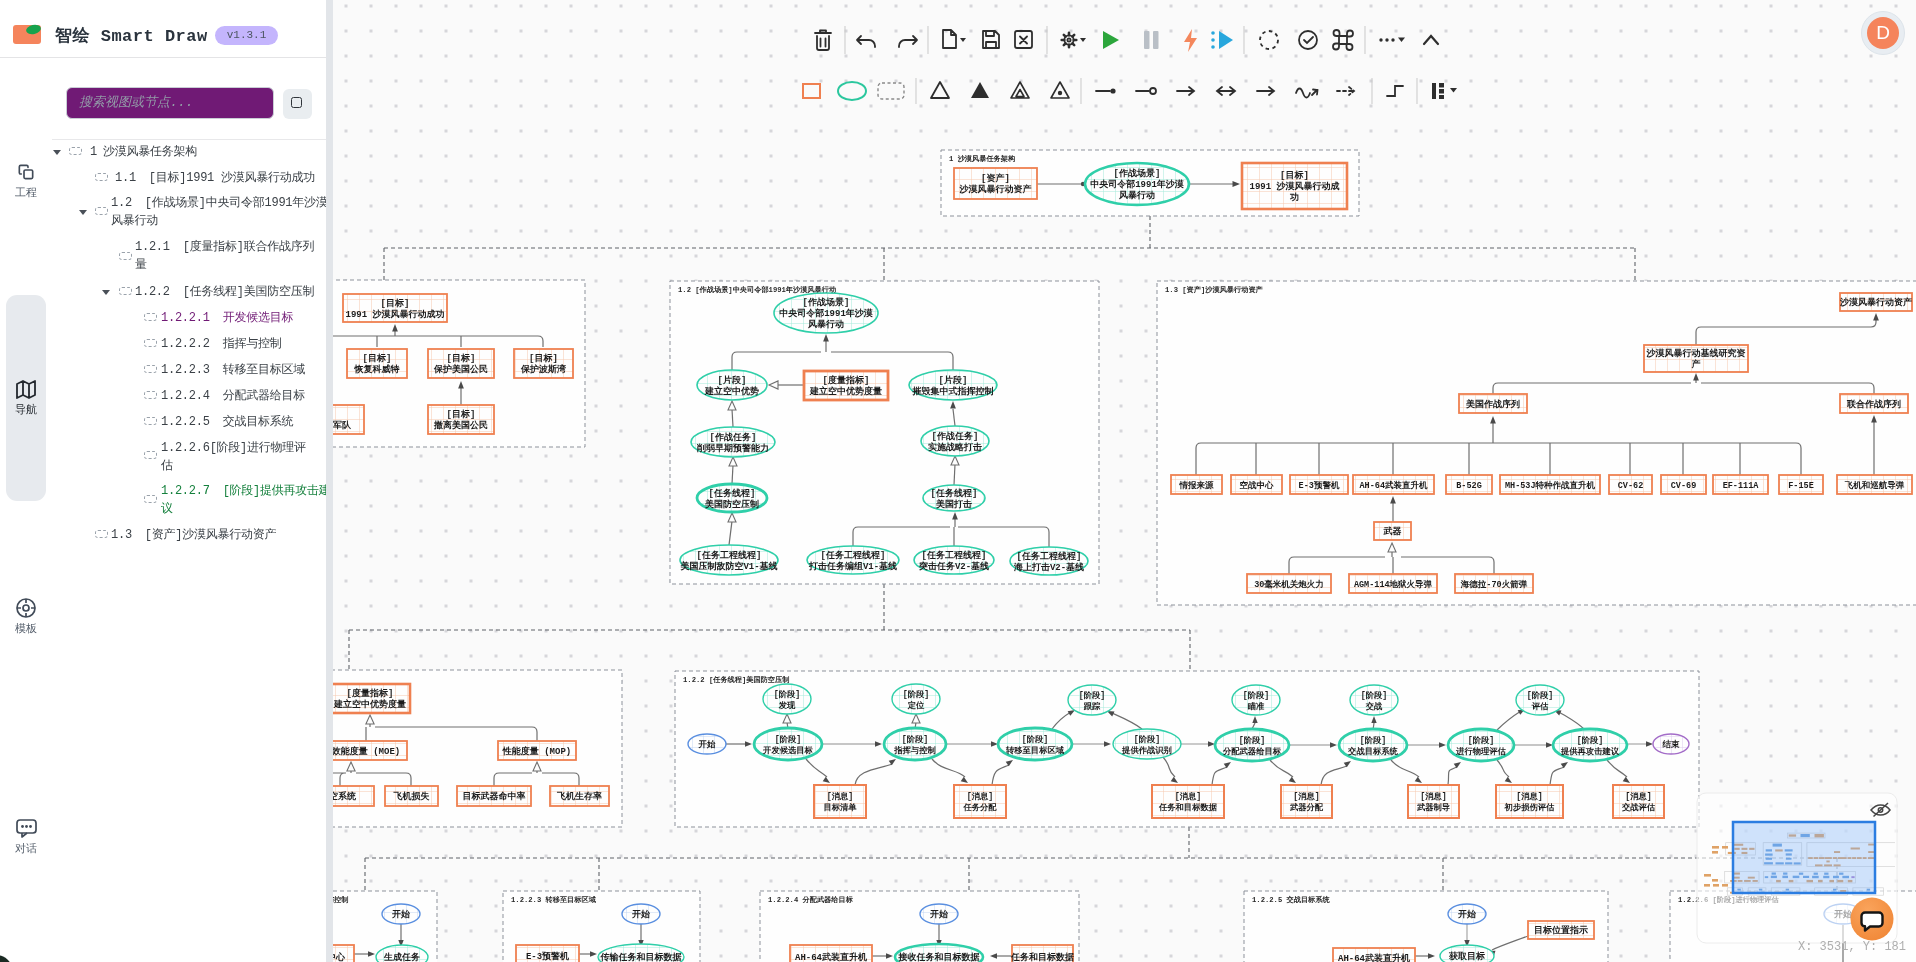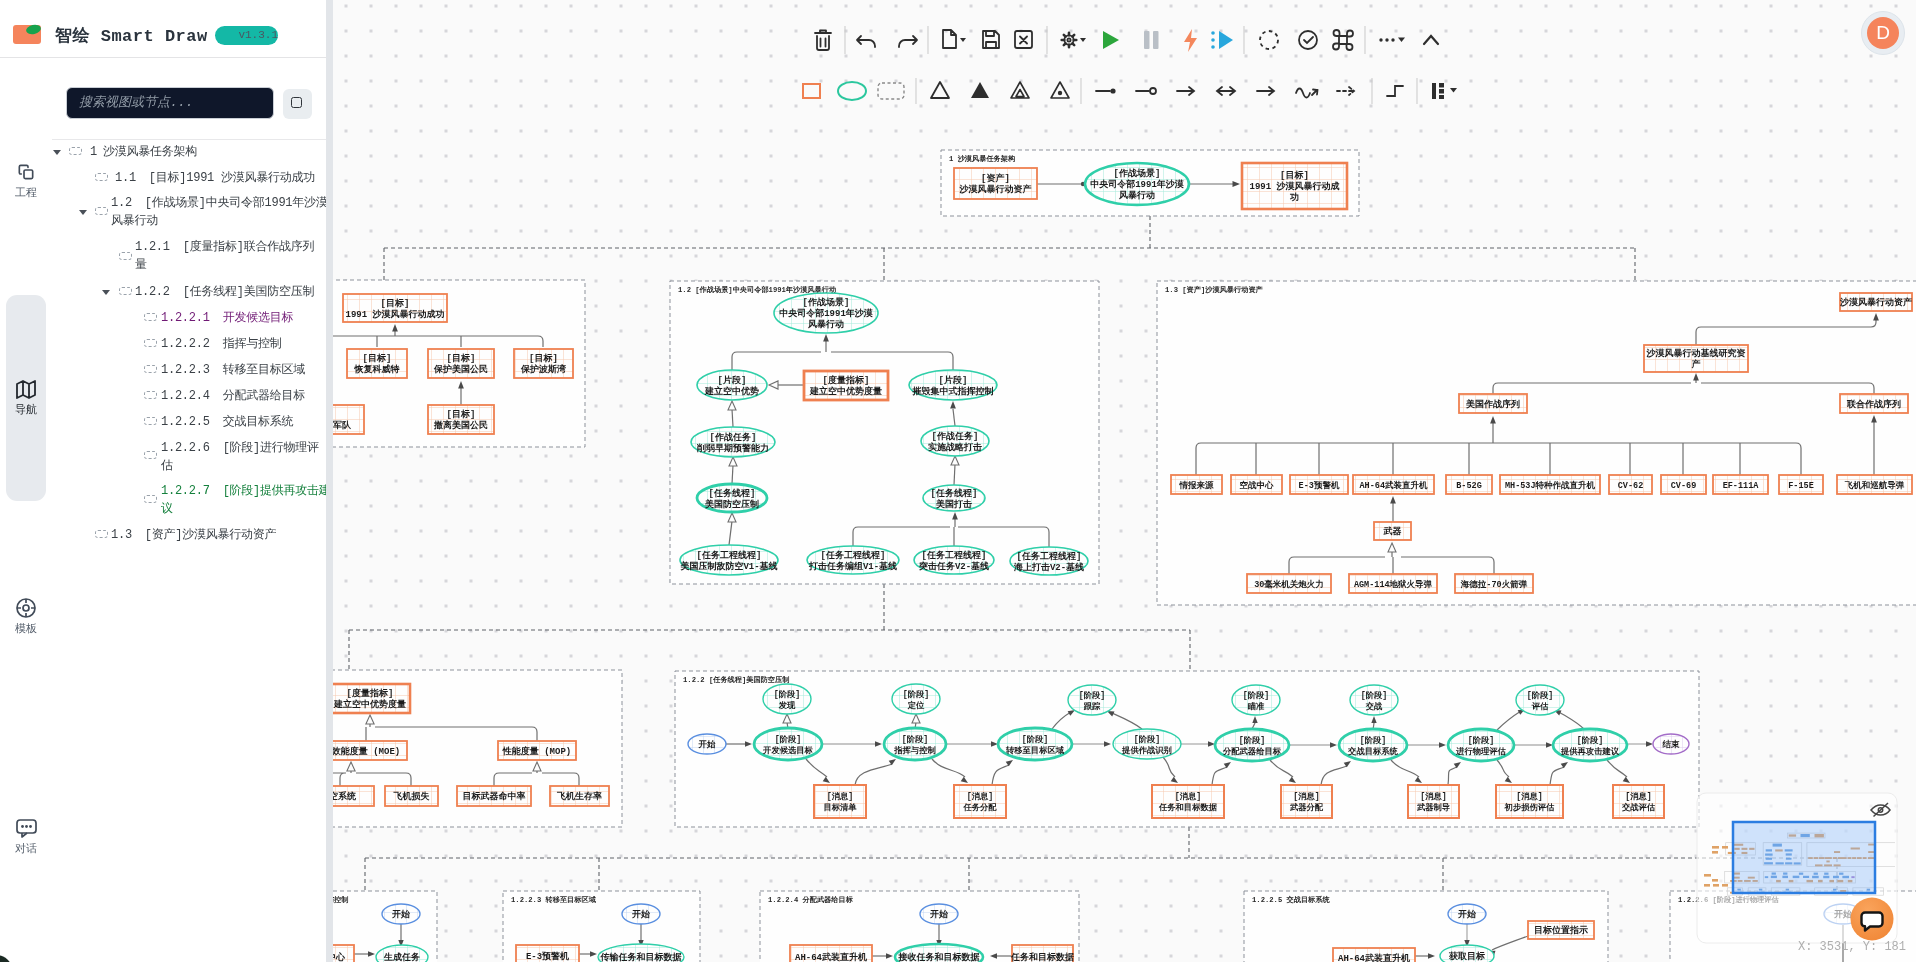--- a/index.html
+++ b/index.html
@@ -618,23 +618,23 @@
       <path d="M1863.5,913.5 h14 a3.5,3.5 0 0 1 3.5,3.5 v7 a3.5,3.5 0 0 1 -3.5,3.5 h-9 l-5,4 v-4.2 a3.5,3.5 0 0 1 -3.5,-3.3 v-7 a3.5,3.5 0 0 1 3.5,-3.5 Z" fill="#fff" stroke="#151515" stroke-width="2.4" stroke-linejoin="round" transform="translate(1.5,-1)"></path>
       <text x="1906" y="950" text-anchor="end" font-size="12" fill="#aeaeae" font-family="Liberation Mono, monospace">X: 3531, Y: 181</text>
 </svg>
 <div style="position:absolute;right:11px;top:11px;width:44px;height:44px;border-radius:50%;background:#e8edf2;border:1px solid #dde4ea"></div>
 <div style="position:absolute;right:17px;top:17px;width:32px;height:32px;border-radius:50%;background:#f5845c;color:#fff;font-size:19px;text-align:center;line-height:32px;font-family:'Liberation Sans',sans-serif">D</div>
 </div>
 <div id="sidebar">
 <div style="position:absolute;left:13px;top:25px;width:28px;height:19px;border-radius:3px;background:#f5845c"></div>
 <div style="position:absolute;left:26px;top:25px;width:15px;height:9px;border-radius:50%;background:#17a34d;transform:rotate(-12deg)"></div>
 <div style="position:absolute;left:55px;top:24px;font-size:17px;font-weight:bold;color:#2a333d;letter-spacing:0.5px">智绘 Smart Draw</div>
-<div style="position:absolute;left:215px;top:26px;width:63px;height:19px;border-radius:10px;background:#14b8a6;color:#4c5661;font-size:11px;text-align:right;line-height:19px">v1.3.1</div>
+<div style="position:absolute;left:215px;top:26px;width:63px;height:19px;border-radius:10px;background:#c4b5fd;color:#4c5661;font-size:11px;text-align:center;line-height:19px">v1.3.1</div>
 <div style="position:absolute;left:0;top:57px;width:326px;height:1px;background:#e4e4e6"></div>
-<div style="position:absolute;left:66px;top:87px;width:208px;height:32px;border:1px solid #c9ced5;border-radius:6px;background:#0f172a;color:#939da8;font-size:13px;font-style:italic;line-height:30px;padding-left:12px">搜索视图或节点...</div>
+<div style="position:absolute;left:66px;top:87px;width:208px;height:32px;border:1px solid #c9ced5;border-radius:6px;background:#701a75;color:#939da8;font-size:13px;font-style:italic;line-height:30px;padding-left:12px">搜索视图或节点...</div>
 <div style="position:absolute;left:283px;top:89px;width:29px;height:30px;border-radius:6px;background:#e9edf0"></div>
 <div style="position:absolute;left:291px;top:97px;width:11px;height:11px;border:1.6px solid #30353b;border-radius:2.5px"></div>
 <div style="position:absolute;left:52px;top:139px;width:274px;height:1px;background:#e8e8ea"></div>
 <div style="position:absolute;left:53px;top:150px;width:0;height:0;border-left:4.5px solid transparent;border-right:4.5px solid transparent;border-top:5.5px solid #4a5058"></div>
     <div style="position:absolute;left:69px;top:147px;width:13px;height:8px;border:1px dashed #9aa2ab;border-radius:3px"></div>
     <div style="position:absolute;left:90px;top:143px;white-space:nowrap;line-height:18px;color:#3b4147;letter-spacing:-0.25px"><span>1</span><span style="margin-left:6px">沙漠风暴任务架构</span></div>
     <div style="position:absolute;left:95px;top:173px;width:13px;height:8px;border:1px dashed #9aa2ab;border-radius:3px"></div>
     <div style="position:absolute;left:115px;top:169px;white-space:nowrap;line-height:18px;color:#3b4147;letter-spacing:-0.25px"><span>1.1</span><span style="margin-left:13px">[目标]1991 沙漠风暴行动成功</span></div>
     <div style="position:absolute;left:79px;top:210px;width:0;height:0;border-left:4.5px solid transparent;border-right:4.5px solid transparent;border-top:5.5px solid #4a5058"></div>
     <div style="position:absolute;left:95px;top:207px;width:13px;height:8px;border:1px dashed #9aa2ab;border-radius:3px"></div>
@@ -648,21 +648,21 @@
     <div style="position:absolute;left:161px;top:309px;white-space:nowrap;line-height:18px;color:#701a75;letter-spacing:-0.25px"><span>1.2.2.1</span><span style="margin-left:13px">开发候选目标</span></div>
     <div style="position:absolute;left:144px;top:339px;width:13px;height:8px;border:1px dashed #9aa2ab;border-radius:3px"></div>
     <div style="position:absolute;left:161px;top:335px;white-space:nowrap;line-height:18px;color:#3b4147;letter-spacing:-0.25px"><span>1.2.2.2</span><span style="margin-left:13px">指挥与控制</span></div>
     <div style="position:absolute;left:144px;top:365px;width:13px;height:8px;border:1px dashed #9aa2ab;border-radius:3px"></div>
     <div style="position:absolute;left:161px;top:361px;white-space:nowrap;line-height:18px;color:#3b4147;letter-spacing:-0.25px"><span>1.2.2.3</span><span style="margin-left:13px">转移至目标区域</span></div>
     <div style="position:absolute;left:144px;top:391px;width:13px;height:8px;border:1px dashed #9aa2ab;border-radius:3px"></div>
     <div style="position:absolute;left:161px;top:387px;white-space:nowrap;line-height:18px;color:#3b4147;letter-spacing:-0.25px"><span>1.2.2.4</span><span style="margin-left:13px">分配武器给目标</span></div>
     <div style="position:absolute;left:144px;top:417px;width:13px;height:8px;border:1px dashed #9aa2ab;border-radius:3px"></div>
     <div style="position:absolute;left:161px;top:413px;white-space:nowrap;line-height:18px;color:#3b4147;letter-spacing:-0.25px"><span>1.2.2.5</span><span style="margin-left:13px">交战目标系统</span></div>
     <div style="position:absolute;left:144px;top:451px;width:13px;height:8px;border:1px dashed #9aa2ab;border-radius:3px"></div>
-    <div style="position:absolute;left:161px;top:439px;white-space:nowrap;line-height:18px;color:#3b4147;letter-spacing:-0.25px"><span>1.2.2.6</span><span style="margin-left:13px">[阶段]进行物理评</span><br>估</div>
+    <div style="position:absolute;left:161px;top:439px;white-space:nowrap;line-height:18px;color:#3b4147;letter-spacing:-0.25px"><span>1.2.2.6</span><span style="">[阶段]进行物理评</span><br>估</div>
     <div style="position:absolute;left:144px;top:495px;width:13px;height:8px;border:1px dashed #9aa2ab;border-radius:3px"></div>
     <div style="position:absolute;left:161px;top:482px;white-space:nowrap;line-height:18px;color:#15803d;letter-spacing:-0.25px"><span>1.2.2.7</span><span style="margin-left:13px">[阶段]提供再攻击建</span><br>议</div>
     <div style="position:absolute;left:95px;top:530px;width:13px;height:8px;border:1px dashed #9aa2ab;border-radius:3px"></div>
     <div style="position:absolute;left:111px;top:526px;white-space:nowrap;line-height:18px;color:#3b4147;letter-spacing:-0.25px"><span>1.3</span><span style="margin-left:13px">[资产]沙漠风暴行动资产</span></div>
 
 <svg style="position:absolute;left:0;top:0" width="52" height="962">
 <rect x="6" y="295" width="40" height="206" rx="11" fill="#e7eaee"></rect>
 <g stroke="#414b58" stroke-width="2.5" fill="none" transform="translate(18,164) scale(0.667)" stroke-linecap="round" stroke-linejoin="round">
 <rect x="9" y="9" width="13" height="13" rx="2"></rect>
         <path d="M5 15H4a2 2 0 0 1-2-2V4a2 2 0 0 1 2-2h9a2 2 0 0 1 2 2v1"></path>

